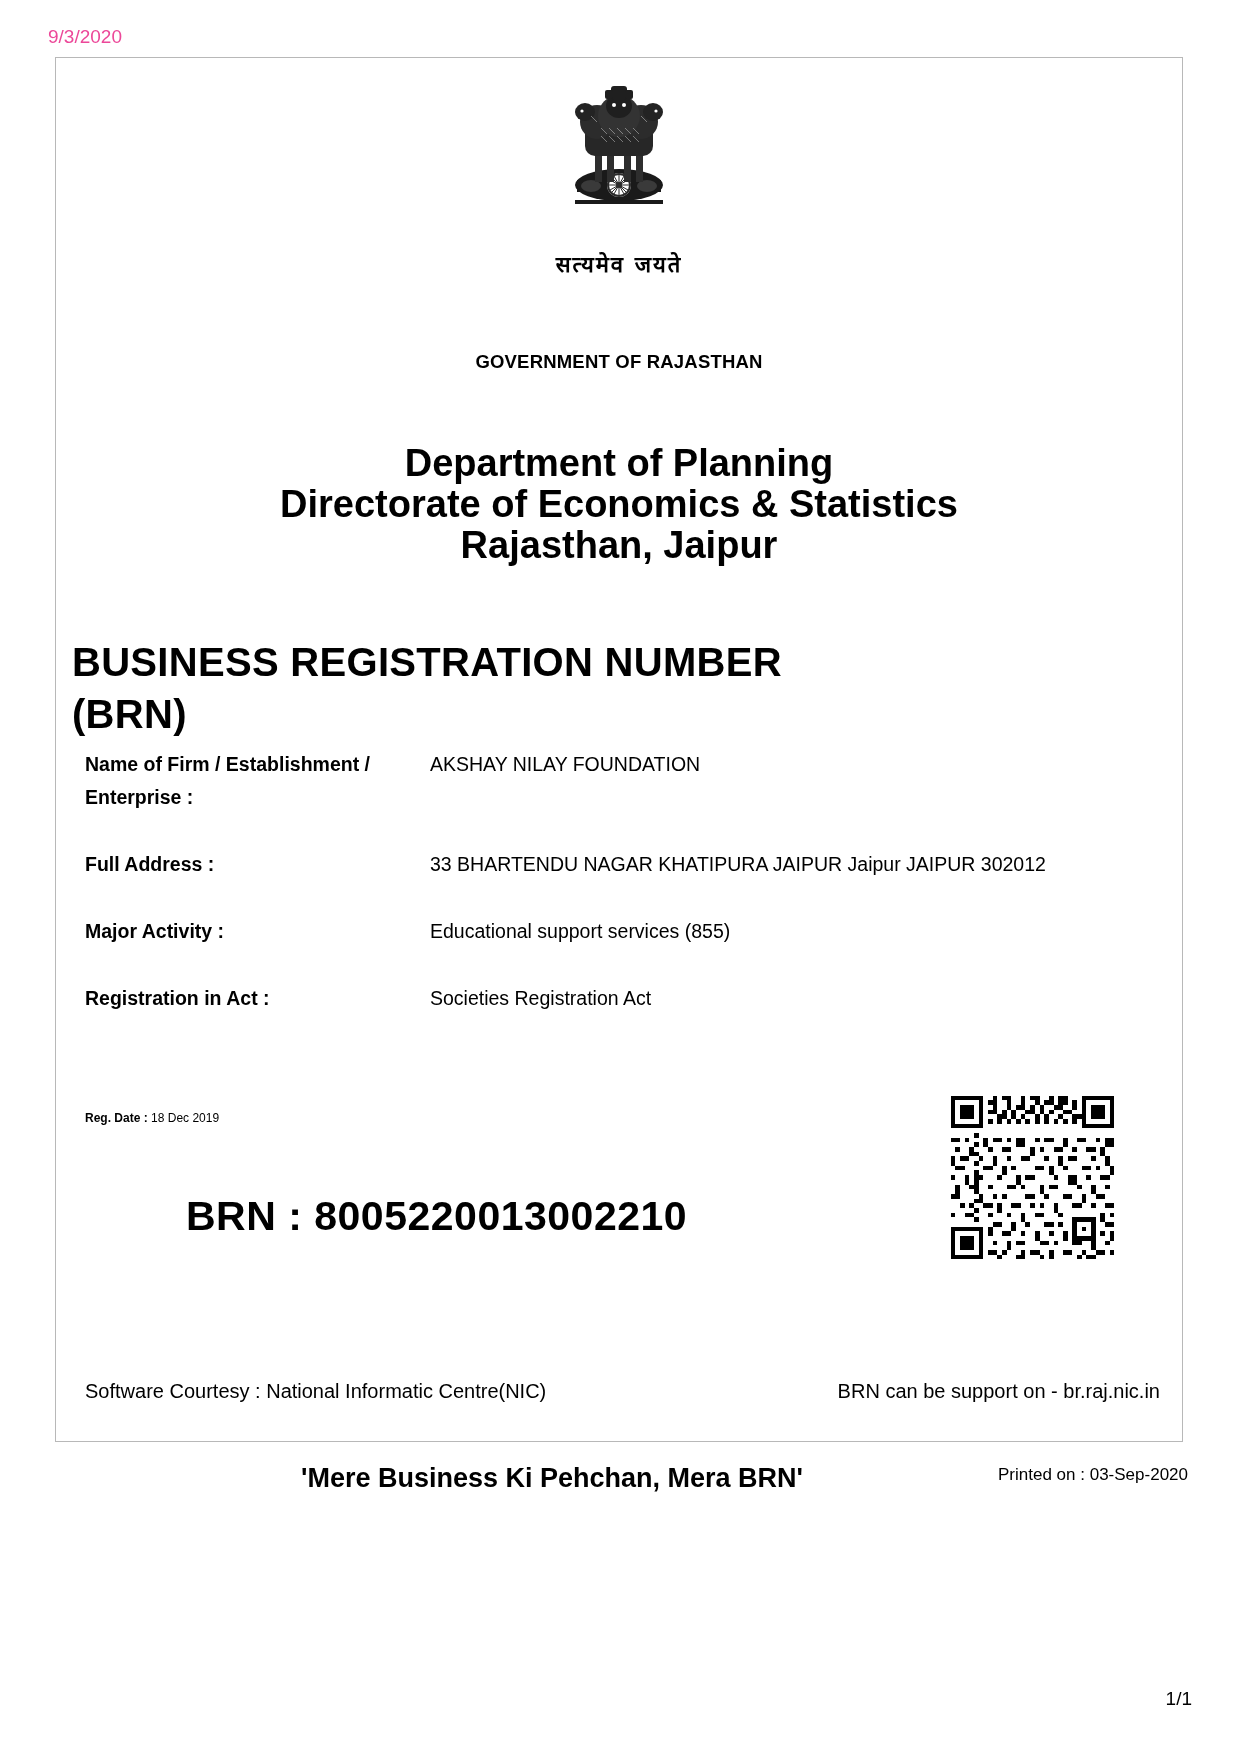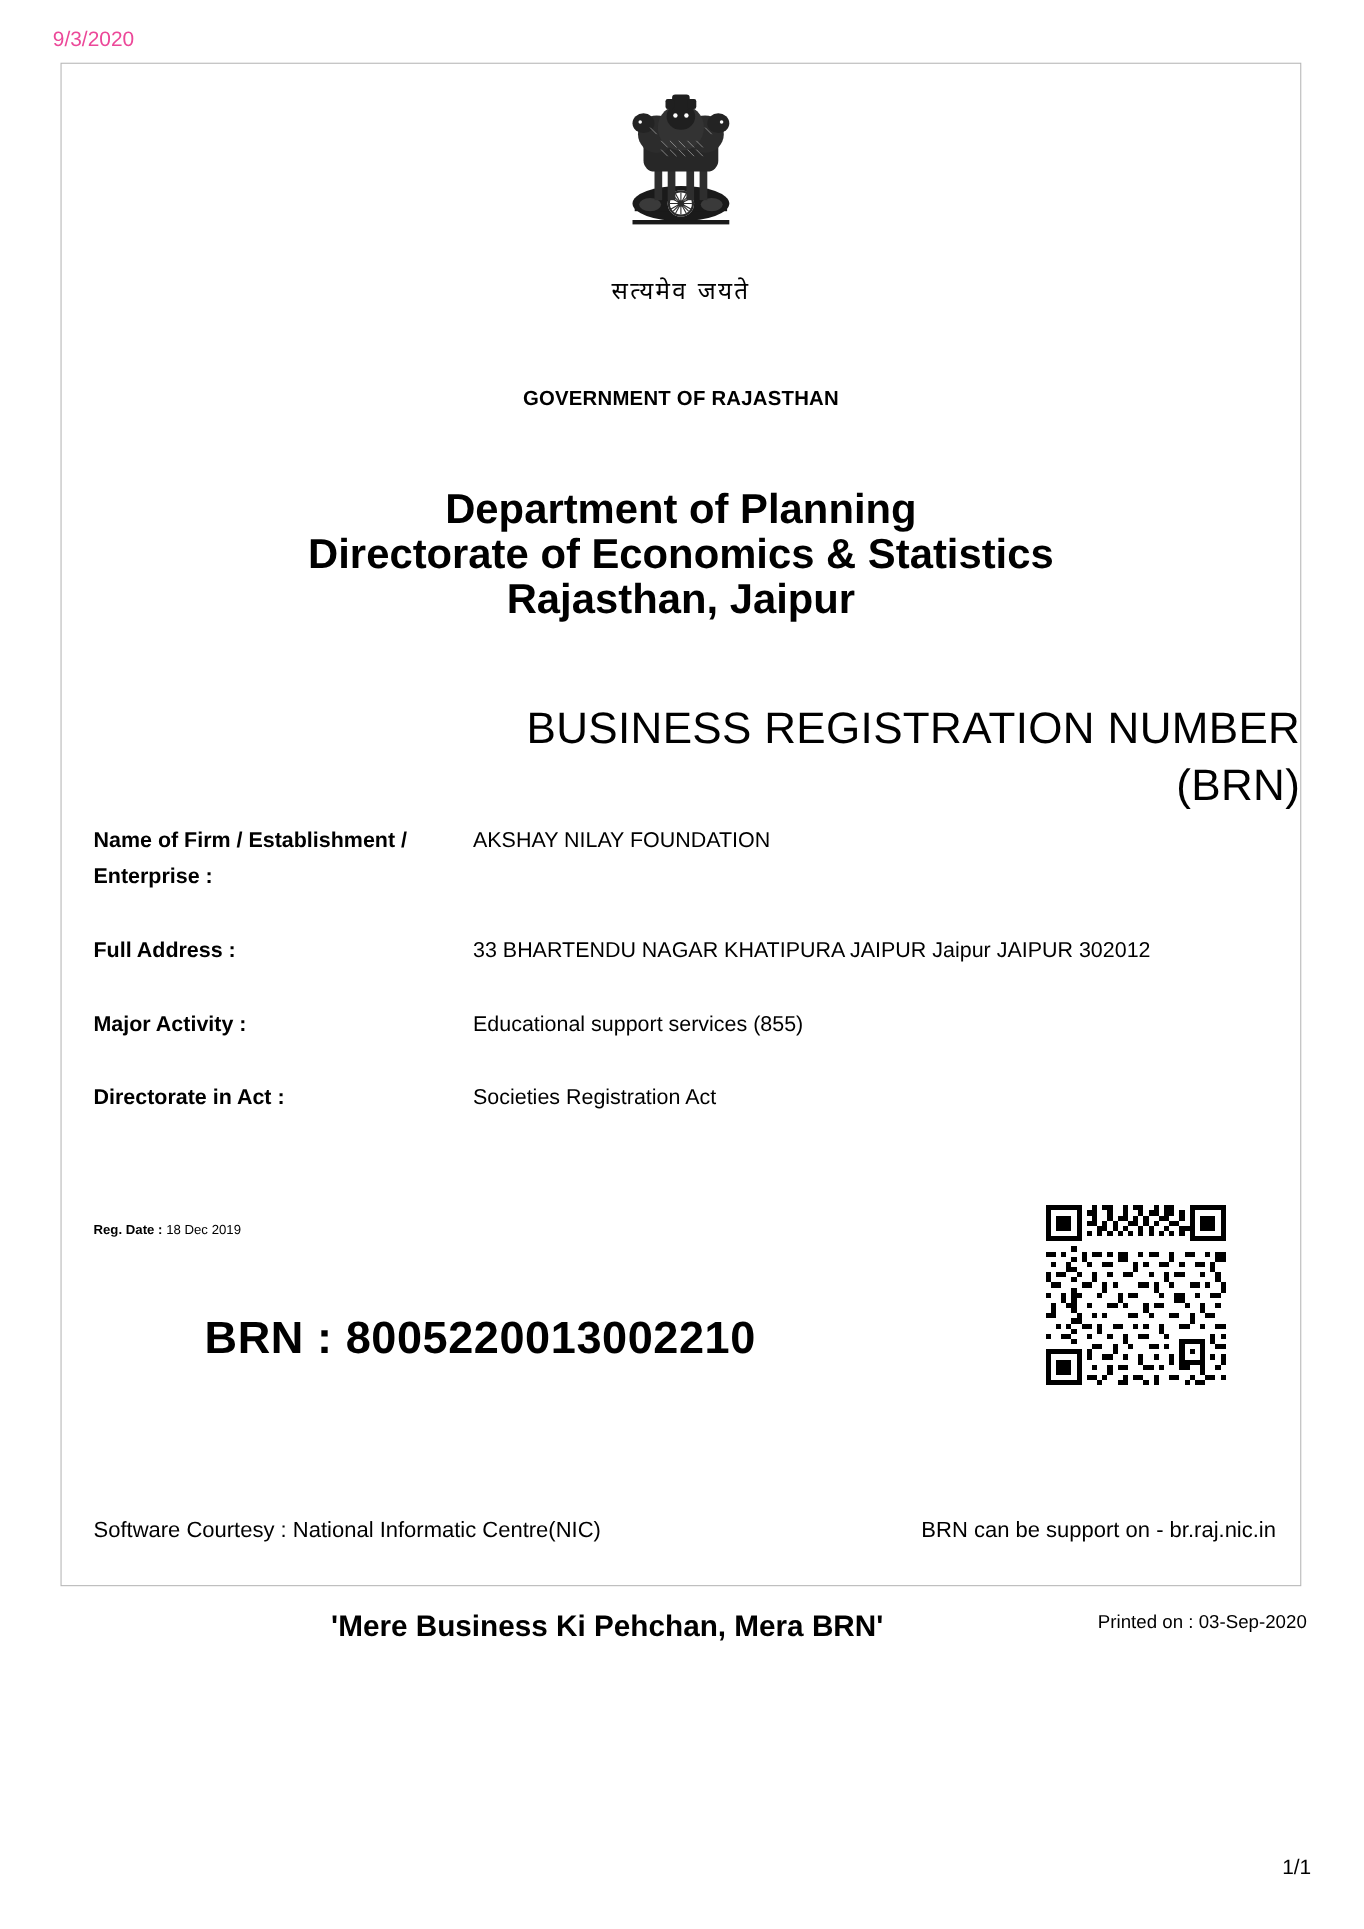--- a/index.html
+++ b/index.html
@@ -85,23 +85,23 @@
     font-size: 38px;
     font-weight: bold;
     line-height: 41px;
   }
 
   .brn-title {
     position: absolute;
     left: 16px;
     right: 0;
     top: 578px;
-    text-align: right;
+    text-align: left;
     font-size: 40px;
-    font-weight: normal;
+    font-weight: bold;
     line-height: 52px;
     letter-spacing: 0.3px;
   }
 
   
   .fields {
     position: absolute;
     left: 29px;
     top: 690px;
     width: 1070px;
@@ -271,21 +271,21 @@
             <line x1="46" y1="64" x2="52" y2="70"></line>
             <line x1="54" y1="64" x2="60" y2="70"></line>
             <line x1="62" y1="64" x2="68" y2="70"></line>
             <line x1="70" y1="64" x2="76" y2="70"></line>
             <line x1="78" y1="64" x2="84" y2="70"></line>
             <line x1="36" y1="44" x2="42" y2="50"></line>
             <line x1="86" y1="44" x2="92" y2="50"></line>
           </g>
         </g>
       </svg>
-      <div style="font-size:22px; font-weight:normal; margin-top:4px; letter-spacing:2px; font-family:'DejaVu Sans', sans-serif;">सत्यमेव जयते</div>
+      <div style="font-size:22px; font-weight:bold; margin-top:4px; letter-spacing:2px; font-family:'DejaVu Sans', sans-serif;">सत्यमेव जयते</div>
     </div>
 
     <div class="gov-line">GOVERNMENT OF RAJASTHAN</div>
 
     <div class="dept-block">
       <div>Department of Planning</div>
       <div>Directorate of Economics &amp; Statistics</div>
       <div>Rajasthan, Jaipur</div>
     </div>
 
@@ -301,21 +301,21 @@
       </div>
       <div class="field-row">
         <div class="field-label">Full Address :</div>
         <div class="field-value">33 BHARTENDU NAGAR KHATIPURA JAIPUR Jaipur JAIPUR 302012</div>
       </div>
       <div class="field-row">
         <div class="field-label">Major Activity :</div>
         <div class="field-value">Educational support services (855)</div>
       </div>
       <div class="field-row">
-        <div class="field-label">Directorate in Act :</div>
+        <div class="field-label">Registration in Act :</div>
         <div class="field-value">Societies Registration Act</div>
       </div>
     </div>
 
     <div class="regdate">
       <span class="lbl">Reg. Date :</span>
       <span class="val">18 Dec 2019</span>
     </div>
 
     <div class="brn-number">BRN : 8005220013002210</div>

